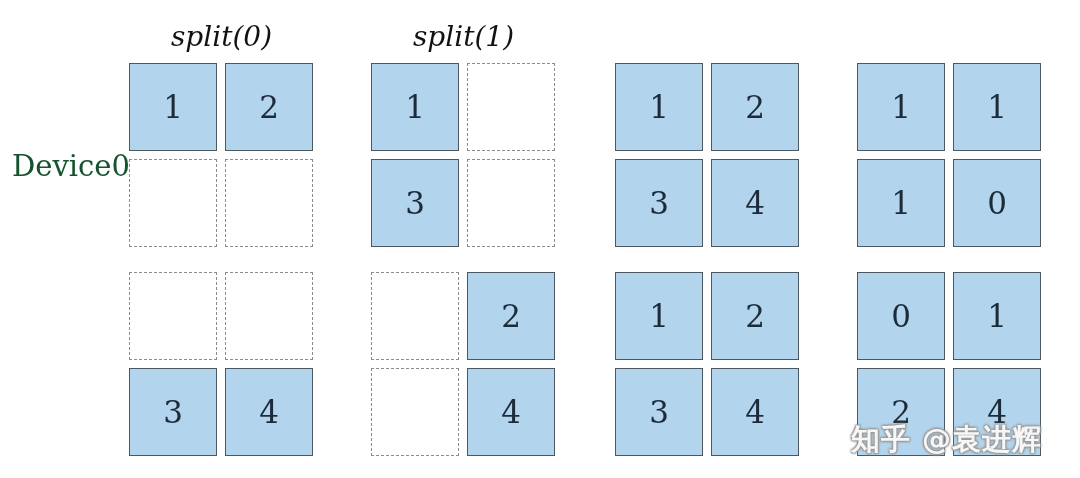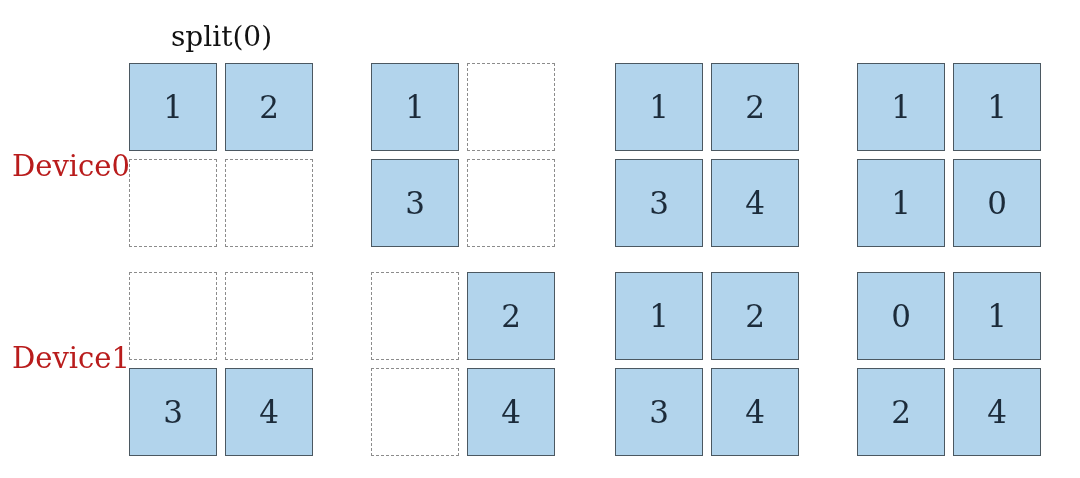--- a/index.html
+++ b/index.html
@@ -2,28 +2,28 @@
 <html><head>
 <meta charset="utf-8">
 <style>
   html,body{margin:0;padding:0;background:#ffffff;}
   .canvas{
     position:relative;width:1080px;height:478px;background:#ffffff;
     overflow:hidden;font-family:"DejaVu Serif", serif;
   }
   .device-label{
     position:absolute;left:12px;width:114px;text-align:right;
-    font-size:29px;color:#b91c1c;line-height:1;white-space:nowrap;
+    font-size:29px;color:#14532d;line-height:1;white-space:nowrap;
   }
   .device-label.d0{top:152px;}
   .device-label.d1{top:344px;}
   .group{position:absolute;top:0;width:185px;height:478px;}
   .group-title{
     position:absolute;top:22px;left:-20px;right:-20px;text-align:center;
-    font-size:28px;color:#121212;line-height:1.1;white-space:nowrap;
+    font-style:italic;font-size:28px;color:#121212;line-height:1.1;white-space:nowrap;
   }
   .grid{
     position:absolute;left:0;display:grid;
     grid-template-columns:88px 88px;grid-auto-rows:88px;gap:8px 8px;
   }
   .grid.dev0{top:63px;}
   .grid.dev1{top:272px;}
   .cell{
     box-sizing:border-box;display:flex;align-items:center;justify-content:center;
     font-size:31px;color:#1c2b3a;line-height:1;
@@ -42,39 +42,39 @@
     text-shadow:1px 1px 2px #9a9a9a,-1px -1px 2px #9a9a9a,
                 1px -1px 2px #9a9a9a,-1px 1px 2px #9a9a9a;
   }
 </style>
 </head>
 <body>
 
 <div class="canvas">
 
   <div class="device-label d0">Device0</div>
-  <div class="device-label d1">Device1</div>
 
   <div class="group" style="left:129px;">
     <div class="group-title">split(0)</div>
     <div class="grid dev0">
       <div class="cell" data-state="filled">1</div>
       <div class="cell" data-state="filled">2</div>
       <div class="cell" data-state="empty"></div>
       <div class="cell" data-state="empty"></div>
     </div>
     <div class="grid dev1">
       <div class="cell" data-state="empty"></div>
       <div class="cell" data-state="empty"></div>
       <div class="cell" data-state="filled">3</div>
       <div class="cell" data-state="filled">4</div>
     </div>
   </div>
 
   <div class="group" style="left:371px;">
+    <div class="group-title">split(1)</div>
     <div class="grid dev0">
       <div class="cell" data-state="filled">1</div>
       <div class="cell" data-state="empty"></div>
       <div class="cell" data-state="filled">3</div>
       <div class="cell" data-state="empty"></div>
     </div>
     <div class="grid dev1">
       <div class="cell" data-state="empty"></div>
       <div class="cell" data-state="filled">2</div>
       <div class="cell" data-state="empty"></div>
@@ -105,14 +105,15 @@
       <div class="cell" data-state="filled">0</div>
     </div>
     <div class="grid dev1">
       <div class="cell" data-state="filled">0</div>
       <div class="cell" data-state="filled">1</div>
       <div class="cell" data-state="filled">2</div>
       <div class="cell" data-state="filled">4</div>
     </div>
   </div>
 
+  <div class="watermark">知乎 @袁进辉</div>
 
 </div>
 
 </body></html>

